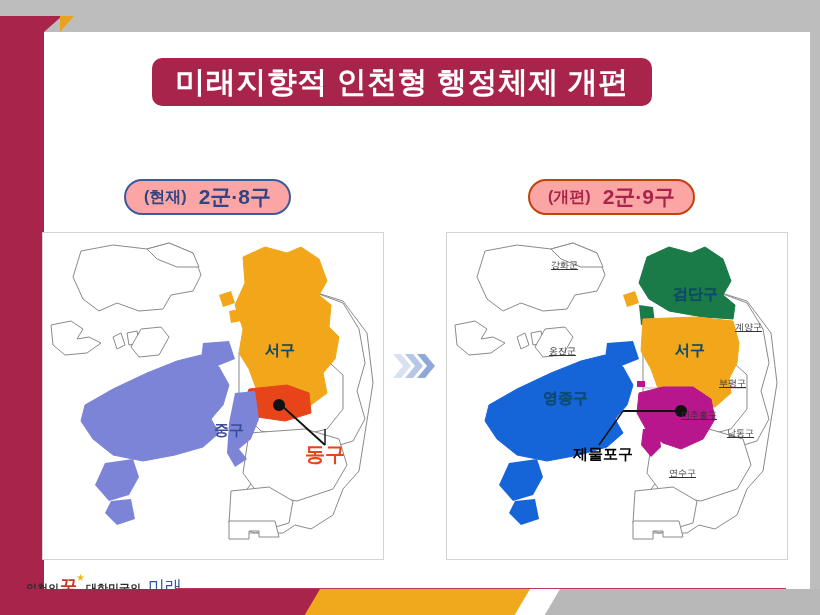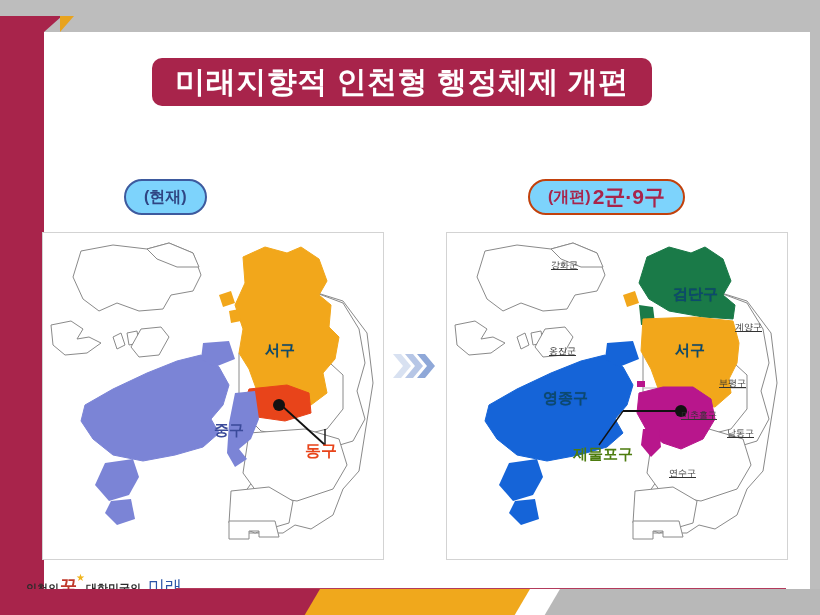--- a/index.html
+++ b/index.html
@@ -43,22 +43,22 @@
     background:#a8244b;border-radius:10px;
     display:flex;align-items:center;justify-content:center;
   }
   .title-banner .t{
     color:#ffffff;font-size:30px;font-weight:bold;letter-spacing:0.5px;
     white-space:nowrap;
   }
 
   
   .pill{
-    position:absolute;height:36px;border-radius:18px;background:#7dd3fc;
-    display:flex;align-items:center;justify-content:center;gap:2px;
+    position:absolute;height:36px;border-radius:18px;background:#fca5a5;
+    display:flex;align-items:center;justify-content:center;gap:12px;
     box-sizing:border-box;padding:0 18px;
   }
   .pill.left{left:124px;top:163px;border:2px solid #3d5a9e;}
   .pill.right{left:528px;top:163px;border:2px solid #c2410c;}
   .pill .small{font-size:16px;font-weight:bold;}
   .pill .big{font-size:21px;font-weight:bold;}
   .pill.left .small,.pill.left .big{color:#2f4583;}
   .pill.right .small,.pill.right .big{color:#a8244b;}
 
   
@@ -70,22 +70,22 @@
   .panel.right{left:446px;}
   .panel svg{position:absolute;left:0;top:0;}
 
   
   .arrows{position:absolute;left:392px;top:334px;width:46px;height:32px;}
 
   
   .maplabel{position:absolute;font-weight:bold;white-space:nowrap;}
   .lbl-white{color:#0c4a6e;font-size:15px;text-shadow:0 0 1px rgba(0,0,0,.25);}
   .lbl-navy{color:#3a4a9a;font-size:15px;}
-  .lbl-red{color:#e8441a;font-size:16px;}
-  .lbl-magenta{color:#4d7c0f;font-size:15px;}
+  .lbl-red{color:#e8441a;font-size:20px;}
+  .lbl-magenta{color:#000000;font-size:15px;}
   .lbl-gray{color:#333333;font-size:9px;font-weight:normal;text-decoration:underline;}
 
   
   .footer{position:absolute;left:26px;bottom:30px;width:770px;height:26px;}
   .logo{position:absolute;left:0;top:0;display:flex;align-items:baseline;gap:1px;}
   .logo .s{font-size:11px;font-weight:bold;color:#2b2b2b;}
   .logo .kkum{font-size:17px;font-weight:bold;color:#c0392b;position:relative;}
   .logo .star{position:absolute;right:-8px;top:-3px;color:#f0b41c;font-size:10px;}
   .logo .mirae{font-size:17px;font-weight:normal;color:#2b55a8;margin-left:6px;}
   .footer-rule{position:absolute;left:150px;top:13px;right:10px;height:1px;background:#b33a5c;}
@@ -102,20 +102,21 @@
   <div class="spine"></div>
   <div class="wedge-red"></div>
   <div class="wedge-gold"></div>
 
   <div class="title-banner">
     <span class="t">미래지향적 인천형 행정체제 개편</span>
   </div>
 
   <div class="pill left">
     <span class="small">(현재)</span>
+    <span class="big">2군·8구</span>
   </div>
   <div class="pill right">
     <span class="small">(개편)</span>
     <span class="big">2군·9구</span>
   </div>
 
   <div class="panel left">
     <svg width="340" height="326" viewBox="0 0 340 326">
 
       <path d="M38 18 L70 12 L104 16 L126 10 L150 20 L158 42 L150 58 L128 62 L120 76 L96 78 L74 70 L56 78 L40 66 L30 44 Z" fill="#ffffff" stroke="#8a8a8a" stroke-width="1"></path>

